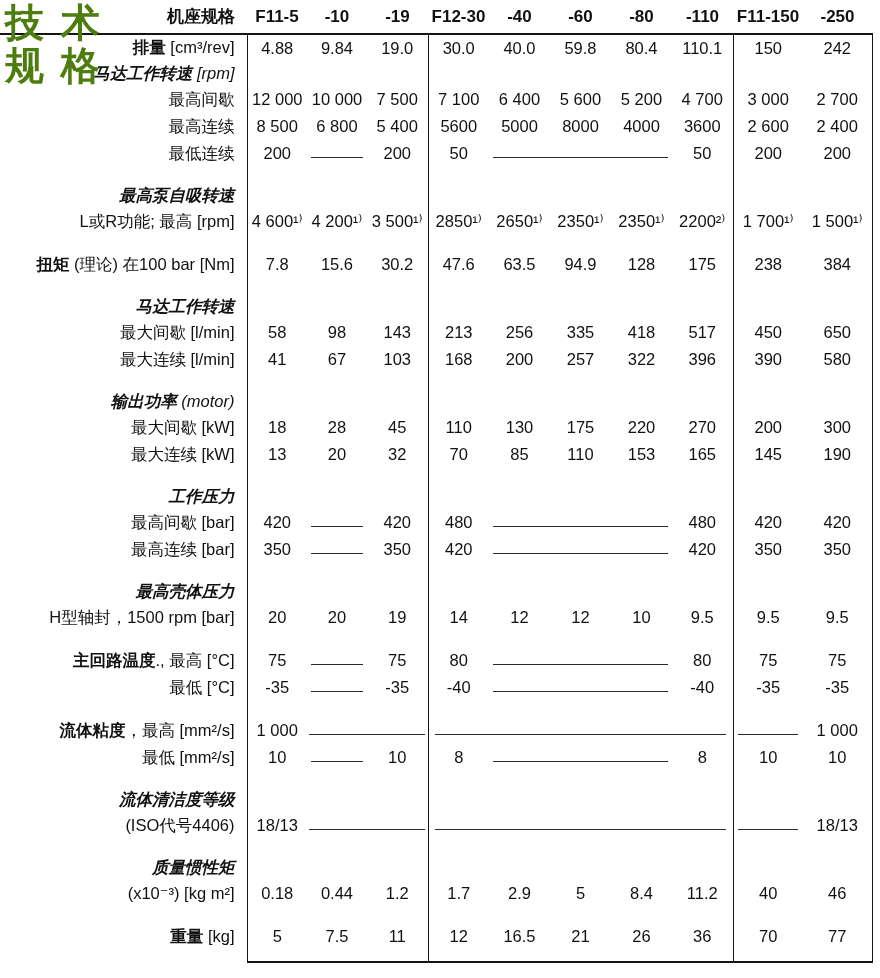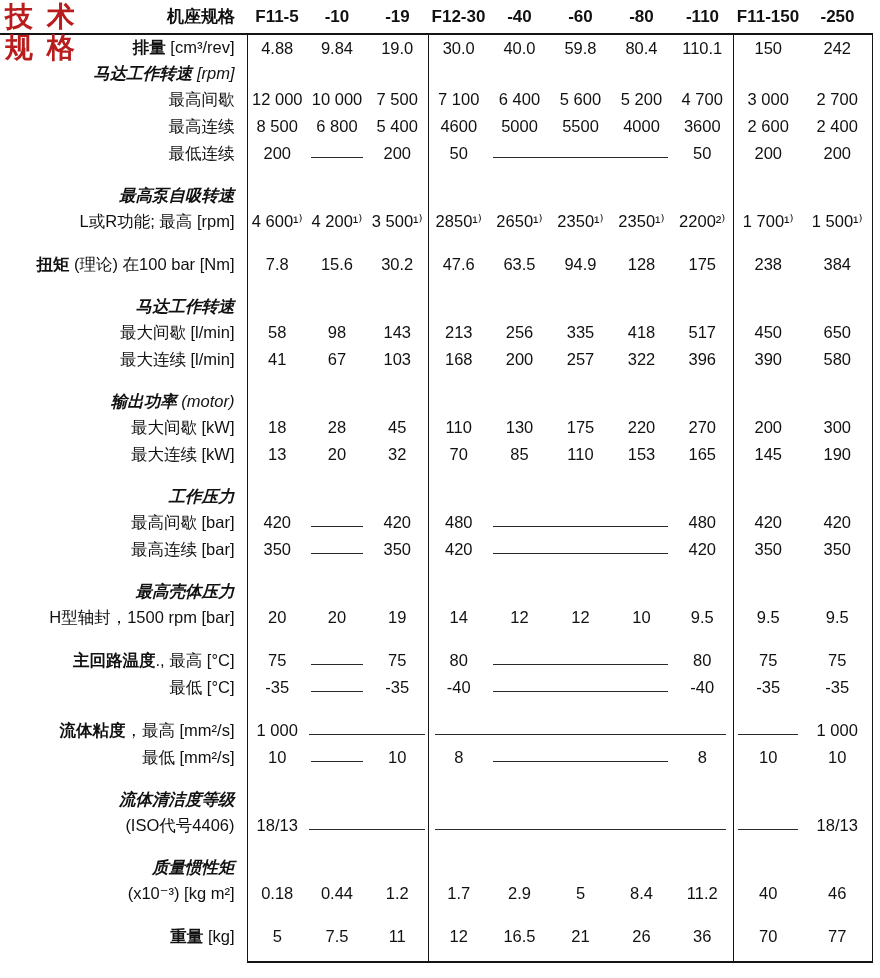--- a/index.html
+++ b/index.html
@@ -5,22 +5,22 @@
   * { box-sizing: border-box; margin: 0; padding: 0; }
   html, body { background: #ffffff; }
   body {
     width: 880px; height: 978px;
     position: relative; overflow: hidden;
     font-family: "Liberation Sans", "DejaVu Sans", sans-serif;
     color: #111111;
   }
   .side-title {
     position: absolute; top: 2px; left: 5px;
-    font-weight: bold; font-size: 28px; line-height: 1.1;
-    letter-spacing: 3px; z-index: 3; color: #b91c1c;
+    font-weight: bold; font-size: 39px; line-height: 1.1;
+    letter-spacing: 3px; z-index: 3; color: #4d7c0f;
   }
   table.spec {
     position: absolute; top: 0; left: 0;
     width: 700px; border-collapse: collapse; table-layout: fixed;
   }
   col.c-lab { width: 247px; }
   col.c-s   { width: 60px; }
   col.c-s2  { width: 61px; }
   col.c-m   { width: 61px; }
   col.c-l   { width: 70px; }
@@ -119,23 +119,23 @@
         <td class="">5 200</td>
         <td class="">4 700</td>
         <td class="gs ">3 000</td>
         <td class="ge">2 700</td>
       </tr>
       <tr class="data">
         <td class="lab">最高连续</td>
         <td class="gs ">8 500</td>
         <td class="">6 800</td>
         <td class="">5 400</td>
-        <td class="gs ">4600</td>
+        <td class="gs ">5600</td>
         <td class="">5000</td>
-        <td class="">5500</td>
+        <td class="">8000</td>
         <td class="">4000</td>
         <td class="">3600</td>
         <td class="gs ">2 600</td>
         <td class="ge">2 400</td>
       </tr>
       <tr class="data">
         <td class="lab">最低连续</td>
         <td class="gs ">200</td>
         <td colspan="1" class="">
           <div class="cline"></div>

